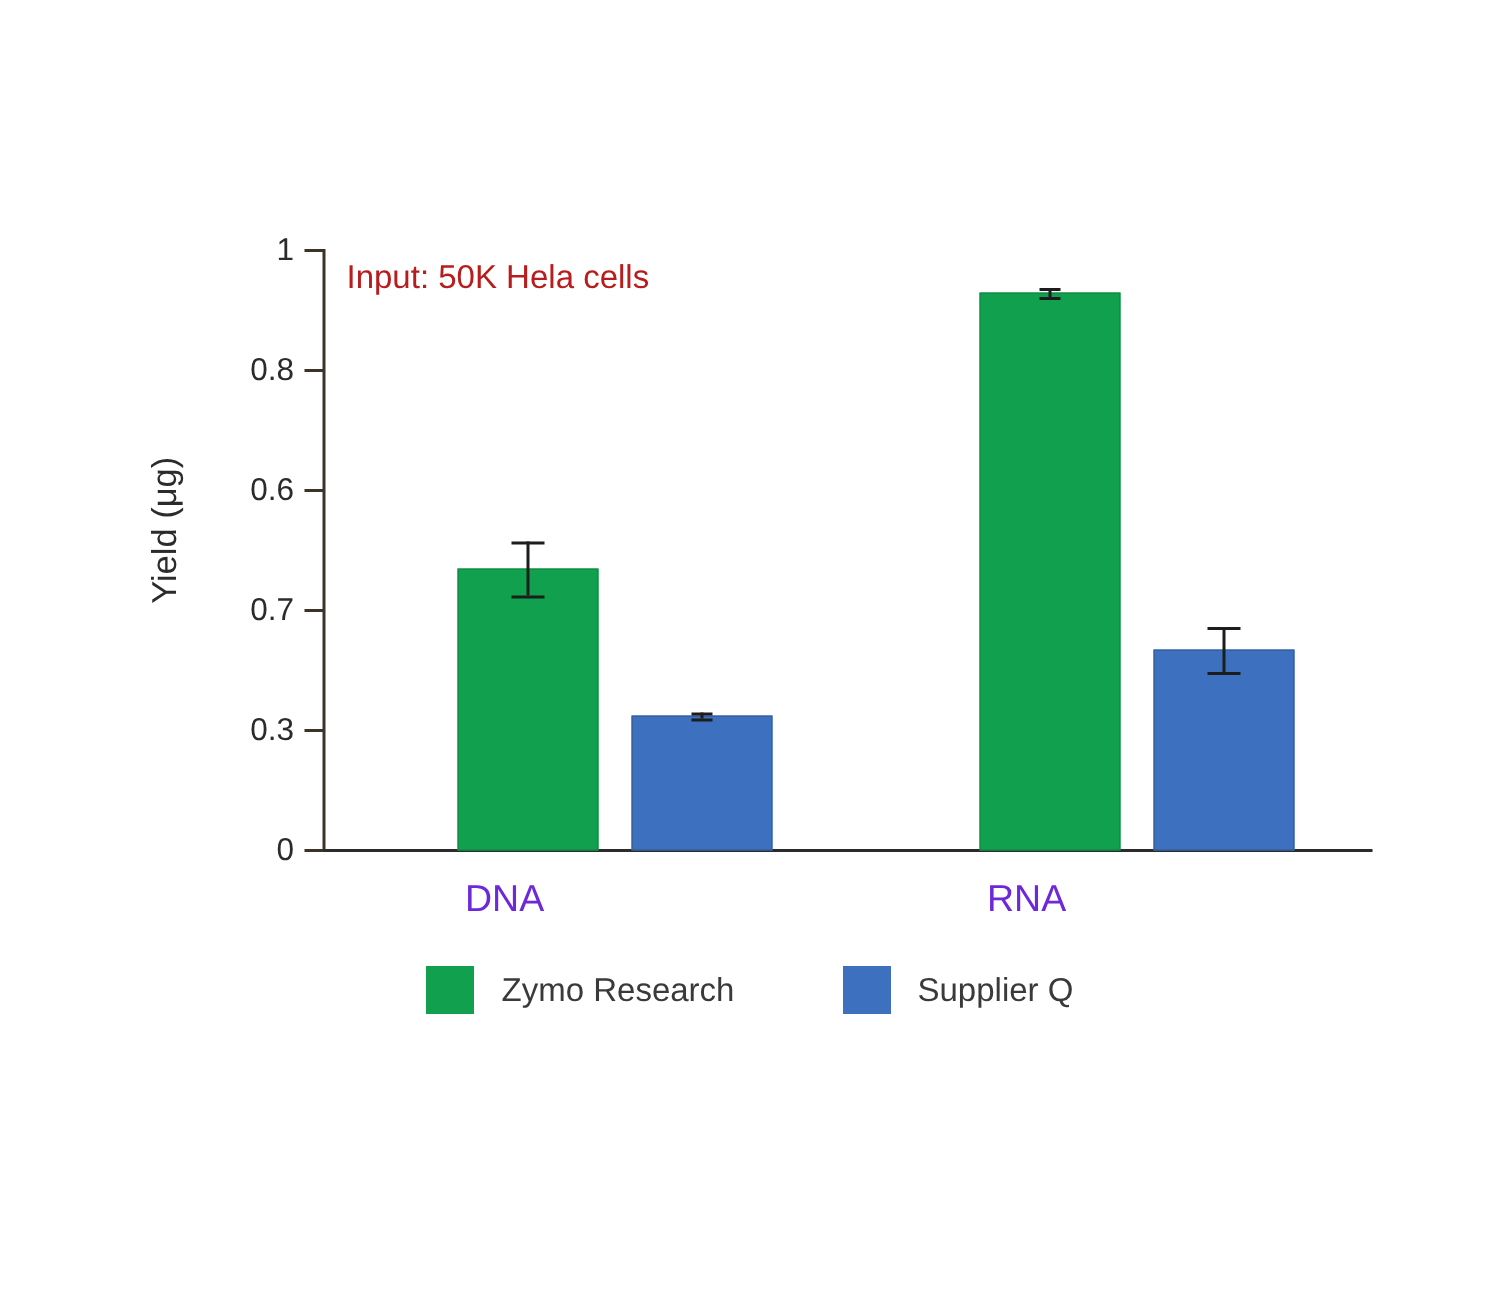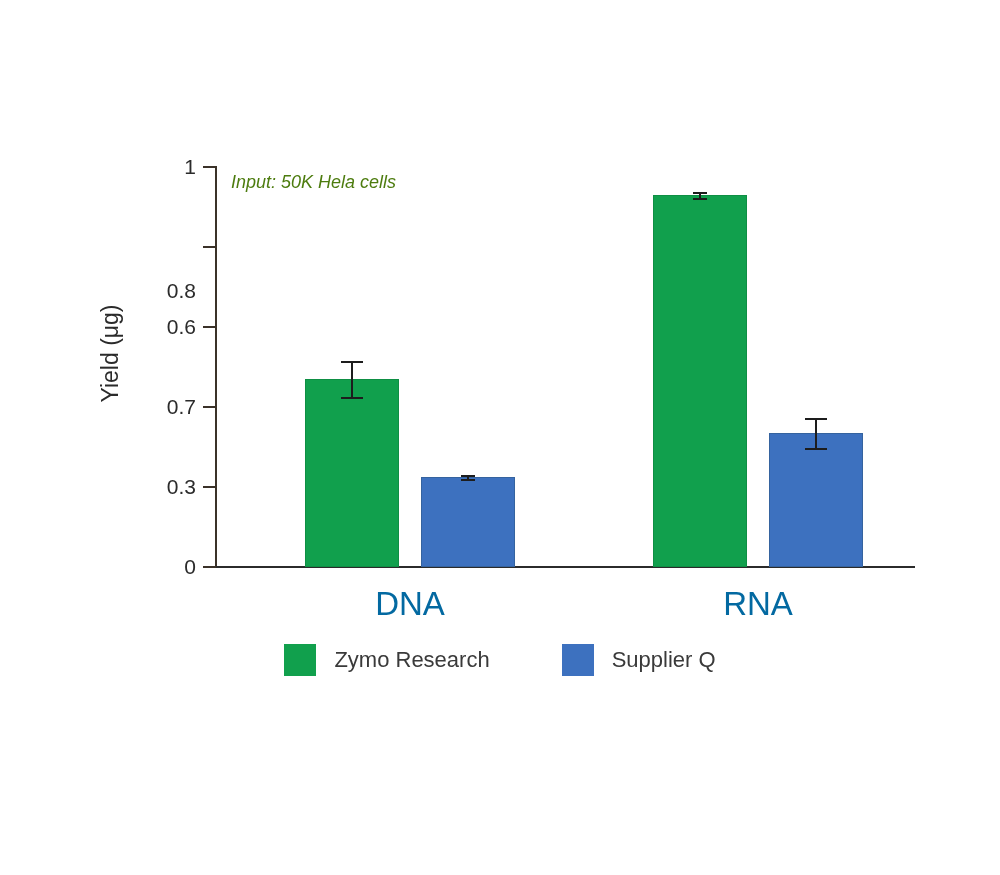--- a/index.html
+++ b/index.html
@@ -83,24 +83,23 @@
     text-align: center;
     font-size: 23px;
     color: #2b2b2b;
     transform: rotate(-90deg);
     transform-origin: center center;
   }
 
   #annotation {
     position: absolute;
     left: 231px; top: 172px;
-    font-size: 18px;
-    color: #4d7c0f;
+    font-size: 22px;
+    color: #b91c1c;
     white-space: nowrap;
-    font-style: italic;
   }
 
   
   .bar {
     position: absolute;
     bottom: 0;
   }
   .bar-green { background: #11a04d; border: 1px solid #0e8f44; }
   .bar-blue  { background: #3d71bf; border: 1px solid #35639f; }
 
@@ -112,23 +111,23 @@
   .errcap {
     position: absolute;
     height: 2px;
     background: #1d1d1d;
   }
 
   
   .cat-label {
     position: absolute;
     top: 585px;
-    font-size: 33px;
-    color: #0369a1;
-    text-align: center;
+    font-size: 25px;
+    color: #6d28d9;
+    text-align: left;
   }
 
   
   #legend {
     position: absolute;
     left: 0; top: 644px;
     width: 1000px;
     display: flex;
     justify-content: center;
     align-items: center;
@@ -185,21 +184,21 @@
         </div>
         <div class="y-tick-mark" style="top: 406px;"></div>
         <div class="y-tick-label-wrap" style="top: 396px;">
           <div class="y-tick-label">0.7</div>
         </div>
         <div class="y-tick-mark" style="top: 326px;"></div>
         <div class="y-tick-label-wrap" style="top: 316px;">
           <div class="y-tick-label">0.6</div>
         </div>
         <div class="y-tick-mark" style="top: 246px;"></div>
-        <div class="y-tick-label-wrap" style="top: 236px; margin-top: 44px;">
+        <div class="y-tick-label-wrap" style="top: 236px;">
           <div class="y-tick-label">0.8</div>
         </div>
         <div class="y-tick-mark" style="top: 166px;"></div>
         <div class="y-tick-label-wrap" style="top: 156px;">
           <div class="y-tick-label">1</div>
         </div>
       </div>
 
     <div id="annotation">Input: 50K Hela cells</div>
 

